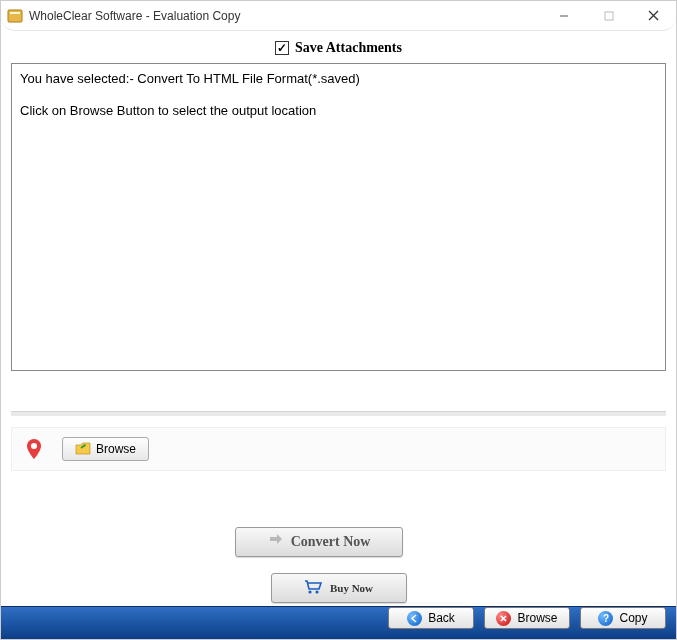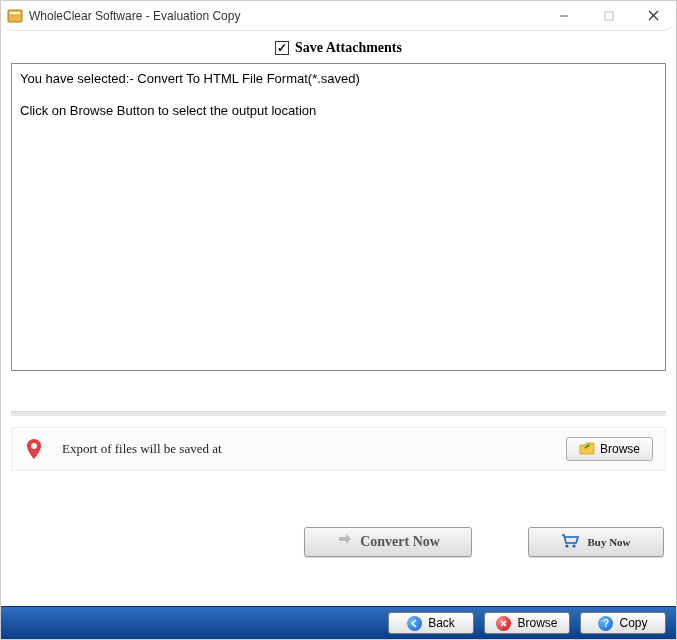--- a/index.html
+++ b/index.html
@@ -124,20 +124,21 @@
   .folder-icon { width:16px; height:14px; }
 
   
   .action-row {
     margin-top: 56px;
     display: flex;
     justify-content: flex-end;
     align-items: center;
     gap: 16px;
     padding: 0 12px 6px 12px;
+    flex-direction: column;
   }
   .big-btn {
     height: 30px;
     border: 1px solid #9a9a9a;
     background: linear-gradient(#f8f8f8, #dcdcdc);
     border-radius: 3px;
     display: inline-flex;
     align-items: center;
     justify-content: center;
     gap: 8px;
@@ -149,21 +150,20 @@
   .convert-btn { width: 168px; font-size: 14px; margin-right: 40px; color:#555; }
   .buy-btn { width: 136px; font-size: 11px; }
 
   
   .bottom-bar {
     position: absolute;
     left: 1px; right: 1px; bottom: 1px;
     height: 33px;
     background: linear-gradient(#2f6fc4, #0c3d86);
     display: flex;
-    align-items: center;
     justify-content: flex-end;
     gap: 10px;
     padding: 0 10px;
     border-top: 1px solid #0a2f66;
   }
   .small-btn {
     height: 22px;
     width: 86px;
     background: linear-gradient(#fefefe, #e2e2e2);
     border: 1px solid #7a7a7a;
@@ -230,21 +230,20 @@
 
 <div class="hr-sep"></div>
 
 <div class="export-panel">
   <span class="pin-icon">
     <svg viewBox="0 0 20 24" width="20" height="24">
       <path d="M10 2 C6 2 3 5 3 9 C3 14 10 22 10 22 C10 22 17 14 17 9 C17 5 14 2 10 2 Z" fill="#e53e3e"></path>
       <circle cx="10" cy="9" r="3" fill="#fff"></circle>
     </svg>
   </span>
-  <span class="export-text">Export of files will be saved at</span>
   <div class="browse-btn">
     <span class="folder-icon">
       <svg viewBox="0 0 16 14" width="16" height="14">
         <path d="M1 3 L6 3 L7.5 1 L15 1 L15 12 L1 12 Z" fill="#f7c948" stroke="#b8860b" stroke-width="0.6"></path>
         <path d="M6 6 L10 3" stroke="#2a9d2a" stroke-width="1.6" fill="none"></path>
         <path d="M9 2 L11 3 L10 5" fill="#2a9d2a"></path>
       </svg>
     </span>
     <span>Browse</span>
   </div>

